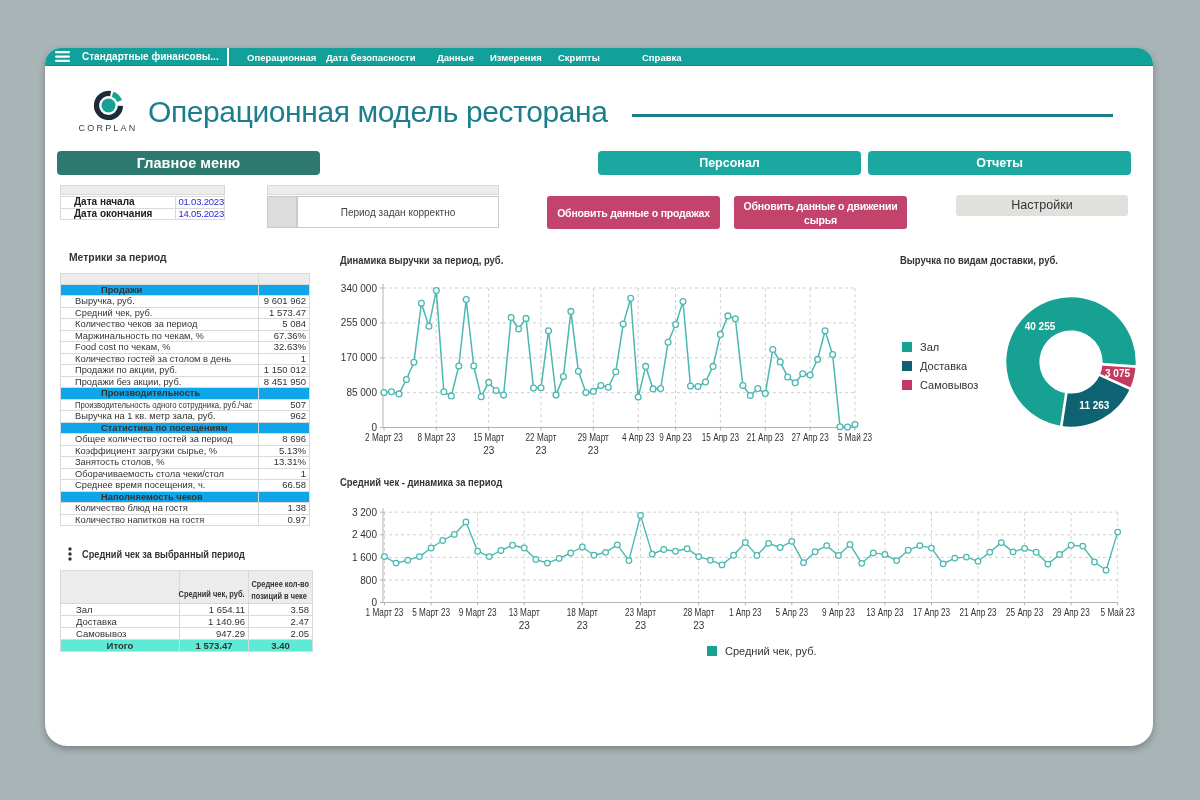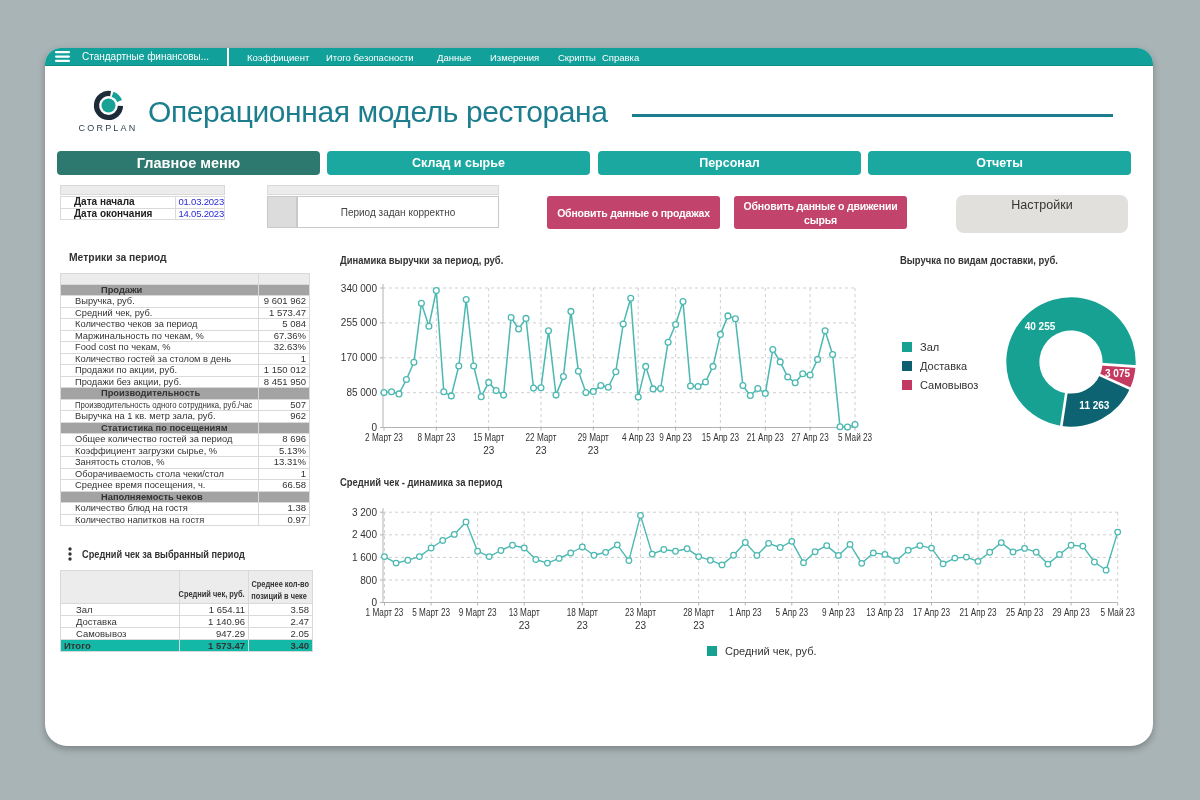--- a/index.html
+++ b/index.html
@@ -2,77 +2,76 @@
 <html><head><meta charset="utf-8">
 <style>
 * { margin:0; padding:0; box-sizing:border-box; }
 html,body { width:1200px; height:800px; overflow:hidden; background:#a9b4b6;
   font-family:"Liberation Sans", sans-serif; }
 #card { position:absolute; left:45px; top:48px; width:1108px; height:698px;
   background:#fff; border-radius:16px 16px 22px 22px;
   box-shadow:0 3px 7px rgba(0,0,0,0.28); }
 #topbar { position:absolute; left:0; top:0; width:1108px; height:18px;
   background:#12a09a; border-radius:16px 16px 0 0; color:#fff; border-bottom:1px solid #0f8f89; }
-#topbar span { position:absolute; top:3.5px; font-size:9.5px; font-weight:normal; white-space:nowrap; }
+#topbar span { position:absolute; top:3.5px; font-size:9.5px; font-weight:bold; white-space:nowrap; }
 #tsep { position:absolute; left:182px; top:0; width:1.5px; height:18px; background:#fff; }
 .tab { position:absolute; top:103px; height:24px; border-radius:4px; background:#1aa8a1;
   color:#fff; text-align:center; font-size:12.5px; font-weight:bold; line-height:24px; width:263px; }
 .pinkbtn { position:absolute; top:148px; height:33px; width:173px; background:#c2436b;
   border-radius:3px; color:#fff; font-size:10.5px; font-weight:bold; letter-spacing:-0.2px; text-align:center;
   display:flex; align-items:center; justify-content:center; line-height:14px; }
 table { border-collapse:collapse; }
 #mtable { position:absolute; left:15px; top:225px; width:249px; font-size:9.3px; color:#333;
   table-layout:fixed; line-height:10.5px; }
 #mtable td { border:1px solid #d9d9d9; padding:0 3px; height:10.5px; overflow:hidden; white-space:nowrap; }
 #mtable td.val { font-size:9.5px; }
 #mtable td:first-child { width:198px; }
 #mtable td:last-child { width:51px; }
 #mtable tr.hdr td { background:#ececec; }
-#mtable tr.sec td { background:#a3a3a3; font-weight:bold;padding-left:40px; }
+#mtable tr.sec td { background:#0ea5e9; font-weight:bold;padding-left:40px; }
 #mtable td.ind { padding-left:14px; }
 #mtable td.tight span { display:inline-block; transform:scaleX(0.86); transform-origin:0 50%; font-size:9px; white-space:nowrap; }
 #mtable td.val { text-align:right; }
 #atable { position:absolute; left:15px; top:522px; width:252px; font-size:9.5px; color:#333;
   table-layout:fixed; line-height:11px; }
 #atable td { border:1px solid #d9d9d9; padding:0 3px; height:10px; white-space:nowrap; }
 #atable tr.hdr td { background:#ececec; font-weight:bold; height:33px; text-align:right; vertical-align:middle; font-size:9.3px; }
 #atable tr.hdr td.c2 { white-space:nowrap; }
-#atable tr.tot td { background:#14b8a6; font-weight:bold; }
+#atable tr.tot td { background:#5eead4; font-weight:bold;text-align:center; }
 #atable td.c1 { width:119px; }
 #atable td.c2 { width:69px; text-align:right; }
 #atable td.c3 { width:64px; text-align:right; }
 .ttl { position:absolute; font-size:11.5px; font-weight:bold; color:#333; white-space:nowrap; }
 .ttl span { display:inline-block; transform:scaleX(0.82); transform-origin:0 50%; }
 .legend { position:absolute; font-size:11px; color:#333; }
 .legend .sq { display:inline-block; width:10px; height:10px; vertical-align:-1px; margin-right:8px; }
 </style></head>
 <body>
 <div id="card">
   <div id="topbar">
     <svg style="position:absolute;left:10px;top:3.2px" width="15" height="12" viewBox="0 0 15 12">
       <rect x="0" y="0" width="15" height="2.3" rx="1.1" fill="#fff"></rect>
       <rect x="0" y="4.4" width="15" height="2.3" rx="1.1" fill="#fff"></rect>
       <rect x="0" y="8.8" width="15" height="2.3" rx="1.1" fill="#fff"></rect>
     </svg>
     <span style="left:37px;font-size:10px;top:3px;">Стандартные финансовы...</span>
     <div id="tsep"></div>
-    <span style="left:202px">Коэффициент</span>
-    <span style="left:281px">Итого безопасности</span>
+    <span style="left:202px">Операционная</span>
+    <span style="left:281px">Дата безопасности</span>
     <span style="left:392px">Данные</span>
     <span style="left:445px">Измерения</span>
     <span style="left:513px">Скрипты</span>
-    <span style="left:557px">Справка</span>
+    <span style="left:597px">Справка</span>
   </div>
 
   <div style="position:absolute;left:103px;top:46.5px;font-size:30px;letter-spacing:-0.4px;color:#1b7d8d;">Операционная модель ресторана</div>
   <div style="position:absolute;left:587px;top:66px;width:481px;height:2.5px;background:#1b7d8d;"></div>
   <div style="position:absolute;left:28px;top:75px;width:70px;text-align:center;font-size:9px;letter-spacing:2.2px;color:#33424e;">CORPLAN</div>
 
   <div class="tab" style="left:12px;background:#2e796f;font-size:14.5px;">Главное меню</div>
-  <div class="tab" style="left:282px;">Склад и сырье</div>
   <div class="tab" style="left:553px;">Персонал</div>
   <div class="tab" style="left:823px;">Отчеты</div>
 
   <div style="position:absolute;left:15px;top:137px;width:165px;height:10px;background:#ececec;border:1px solid #d9d9d9;"></div>
   <table style="position:absolute;left:15px;top:148px;width:165px;font-size:10px;line-height:10.5px;color:#222;border-collapse:collapse;">
     <tbody>
         <tr>
           <td style="border:1px solid #d9d9d9;width:128px;height:9.5px;font-weight:bold;padding-left:13px;">Дата начала</td>
         <td style="border:1px solid #d9d9d9;color:#2a2ad8;padding-left:2px;font-size:9.5px;letter-spacing:-0.2px;">01.03.2023</td>
         </tr>
@@ -81,21 +80,21 @@
         <td style="border:1px solid #d9d9d9;color:#2a2ad8;padding-left:2px;font-size:9.5px;letter-spacing:-0.2px;margin-left:8px;">14.05.2023</td>
         </tr>
   </tbody>
     </table>
   <div style="position:absolute;left:222px;top:137px;width:232px;height:10px;background:#ececec;border:1px solid #d9d9d9;"></div>
   <div style="position:absolute;left:222px;top:148px;width:30px;height:32px;background:#dcdcdc;border:1px solid #c9c9c9;"></div>
   <div style="position:absolute;left:252px;top:148px;width:202px;height:32px;background:#fff;border:1px solid #c9c9c9;
        display:flex;align-items:center;justify-content:center;font-size:10px;color:#444;">Период задан корректно</div>
   <div class="pinkbtn" style="left:502px;">Обновить данные о продажах</div>
   <div class="pinkbtn" style="left:689px;">Обновить данные о движении<br>сырья</div>
-  <div style="position:absolute;left:911px;top:147px;width:172px;height:38px;background:#e2e0dd;border-radius:8px;
+  <div style="position:absolute;left:911px;top:147px;width:172px;height:21px;background:#e2e0dd;border-radius:3px;
        text-align:center;line-height:21px;font-size:12.5px;color:#333;">Настройки</div>
 
   <div class="ttl" style="left:24px;top:203px;"><span style="transform:scaleX(0.9);">Метрики за период</span></div>
   <div class="ttl" style="left:295px;top:206px;"><span>Динамика выручки за период, руб.</span></div>
   <div class="ttl" style="left:855px;top:206px;"><span>Выручка по видам доставки, руб.</span></div>
   <div class="ttl" style="left:295px;top:428px;"><span>Средний чек - динамика за период</span></div>
   <div class="ttl" style="left:37px;top:500px;"><span style="transform:scaleX(0.8);">Средний чек за выбранный период</span></div>
   <svg style="position:absolute;left:23px;top:499px" width="4" height="14" viewBox="0 0 4 14">
     <circle cx="2" cy="2" r="1.7" fill="#333"></circle>
       <circle cx="2" cy="7" r="1.7" fill="#333"></circle>

